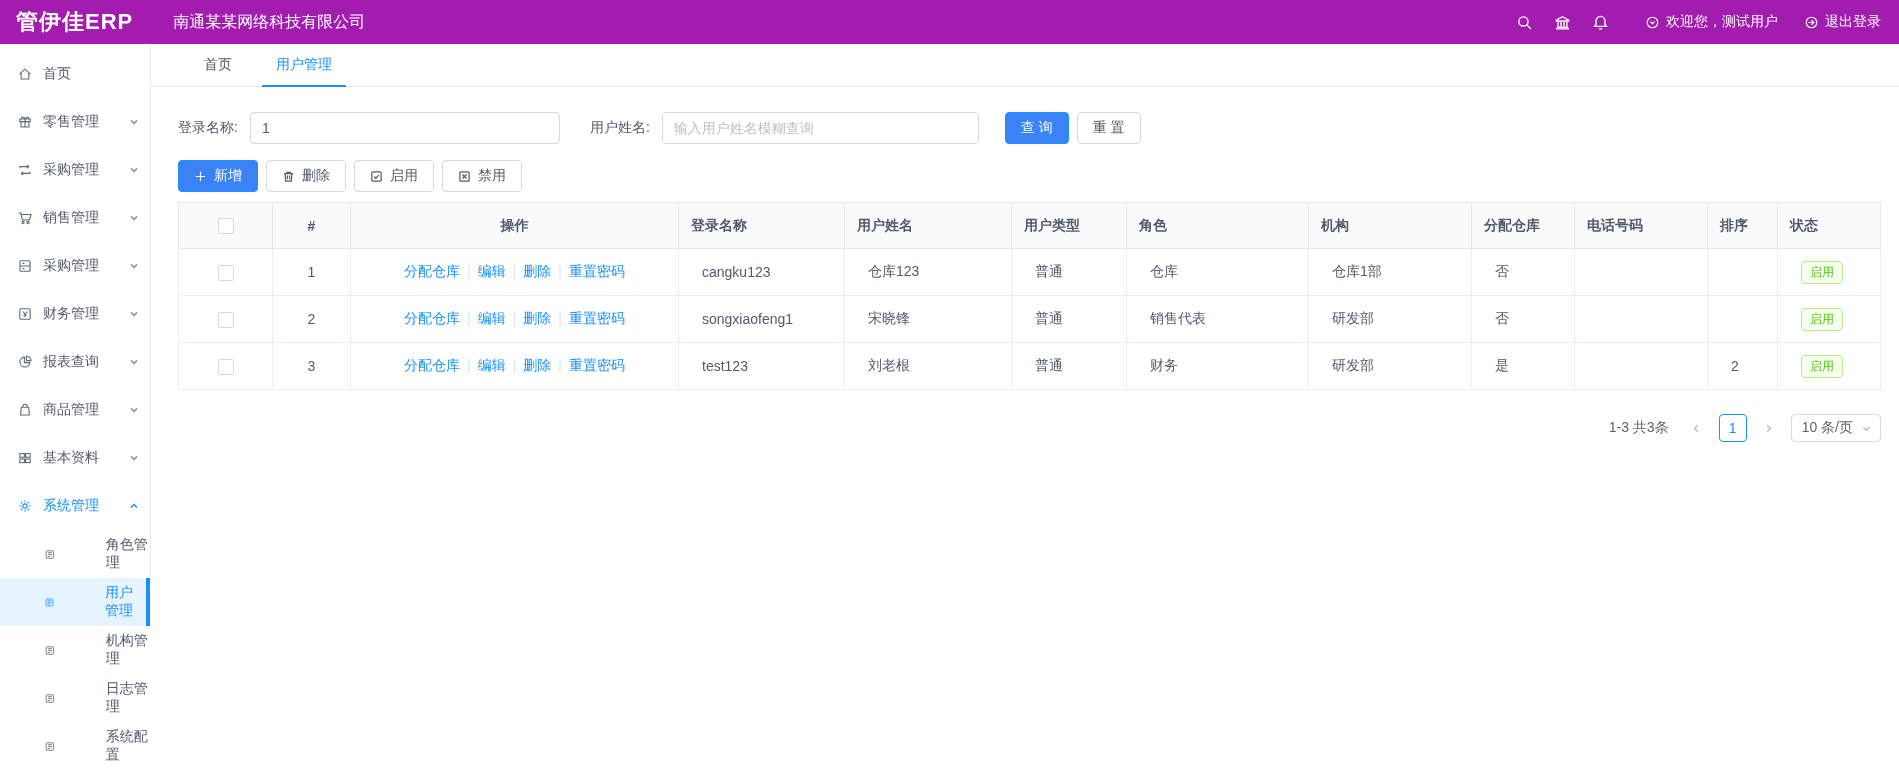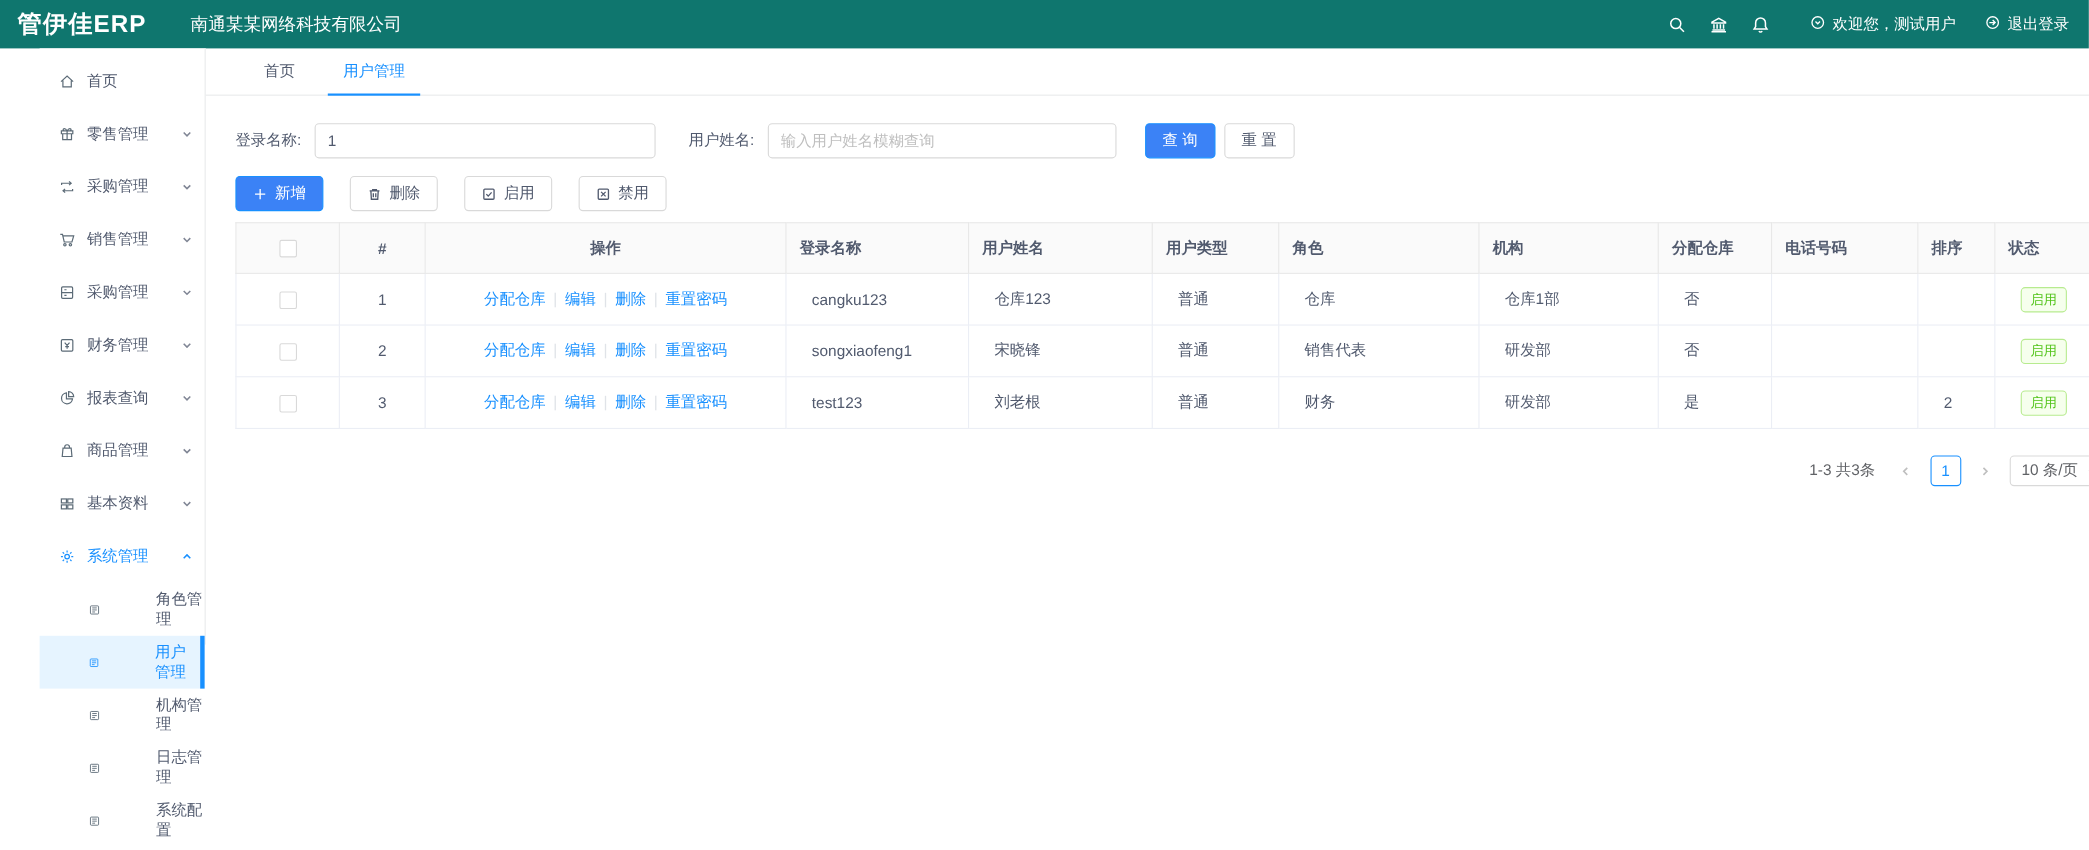--- a/index.html
+++ b/index.html
@@ -1,30 +1,30 @@
 <!DOCTYPE html>
 <html><head>
 <meta charset="utf-8">
 <style>
   * { margin:0; padding:0; box-sizing:border-box; }
   html,body { width:1899px; height:773px; overflow:hidden; background:#fff;
     font-family:"Liberation Sans", sans-serif; font-size:14px; color:#515a6e; }
 
   
-  .topbar { height:44px; background:#0f766e; display:flex; align-items:center; color:#fff; }
+  .topbar { height:44px; background:#a21caf; display:flex; align-items:center; color:#fff; }
   .logo { font-size:22px; font-weight:bold; padding:0 20px 0 16px; letter-spacing:1px; }
   .company { font-size:16px; margin-left:20px; }
   .topbar-right { margin-left:auto; display:flex; align-items:center; gap:0; padding-right:18px; }
   .tb-icon { width:38px; height:44px; display:flex; align-items:center; justify-content:center; cursor:pointer; }
   .tb-icon svg { width:17px; height:17px; stroke:#fff; fill:none; stroke-width:1.3; }
-  .tb-text { display:flex; align-items:flex-start; gap:6px; margin-left:26px; cursor:pointer; font-size:14px; }
+  .tb-text { display:flex; align-items:center; gap:6px; margin-left:26px; cursor:pointer; font-size:14px; }
   .tb-text svg { width:15px; height:15px; stroke:#fff; fill:none; stroke-width:1.3; }
 
   
-  .layout { display:flex; height:542px;margin-left:36px; }
+  .layout { display:flex; height:542px; }
   .sidebar { width:151px; border-right:1px solid #e8eaec; padding-top:6px; flex-shrink:0; background:#fff; }
   .side-item { height:48px; display:flex; align-items:center; padding:0 10px 0 17px; cursor:pointer; color:#515a6e; }
   .side-item svg.sicon { width:16px; height:16px; stroke:#5c6b77; fill:none; stroke-width:1.1; flex-shrink:0; }
   .side-item .slabel { margin-left:10px; flex:1; }
   .side-item svg.arrow { width:12px; height:12px; stroke:#808695; fill:none; stroke-width:1.4; }
   .side-item.active-parent { color:#1890ff; }
   .side-item.active-parent svg.sicon { stroke:#1890ff; }
   .side-item.active-parent svg.arrow { stroke:#1890ff; }
   .side-sub { height:48px; display:flex; align-items:center; padding-left:44px; cursor:pointer; color:#515a6e;gap:40px; }
   .side-sub svg { width:15px; height:15px; stroke:#5c6b77; fill:none; stroke-width:1.1; }
@@ -48,21 +48,21 @@
     font-size:14px; color:#515a6e; outline:none; font-family:"Liberation Sans", sans-serif; }
   .f-input::placeholder { color:#bfbfbf; }
   .gap30 { width:30px; }
   .gap26 { width:26px; }
   .btn { height:32px; border-radius:4px; border:1px solid #d9d9d9; background:#fff; color:#515a6e;
     font-size:14px; padding:0 15px; cursor:pointer; display:inline-flex; align-items:center; gap:7px;
     font-family:"Liberation Sans", sans-serif; }
   .btn.primary { background:#3b82f6; border-color:#1890ff; color:#fff; }
   .btn svg { width:13px; height:13px; stroke:currentColor; fill:none; stroke-width:1.3; }
 
-  .toolbar { margin-top:16px; display:flex; gap:24px; }
+  .toolbar { margin-top:16px; display:flex; gap:8px; }
 
   
   .user-table { margin-top:10px; border-collapse:collapse; table-layout:fixed; width:1702px; }
   .user-table th { background:#fafafa; font-weight:bold; color:#515a6e; border:1px solid #e8e8e8;
     height:46px; padding:0 12px; text-align:left; font-size:14px; }
   .user-table td { border:1px solid #ebeef5; height:47px; padding:0 23px; color:#515a6e; font-size:14px;
     background:#fff; overflow:hidden; white-space:nowrap; }
   .user-table th.center, .user-table td.center { text-align:center; padding:0 4px; }
   .checkbox { width:16px; height:16px; border:1px solid #d9d9d9; border-radius:2px; background:#fff;
     display:inline-block; vertical-align:middle; cursor:pointer; }

